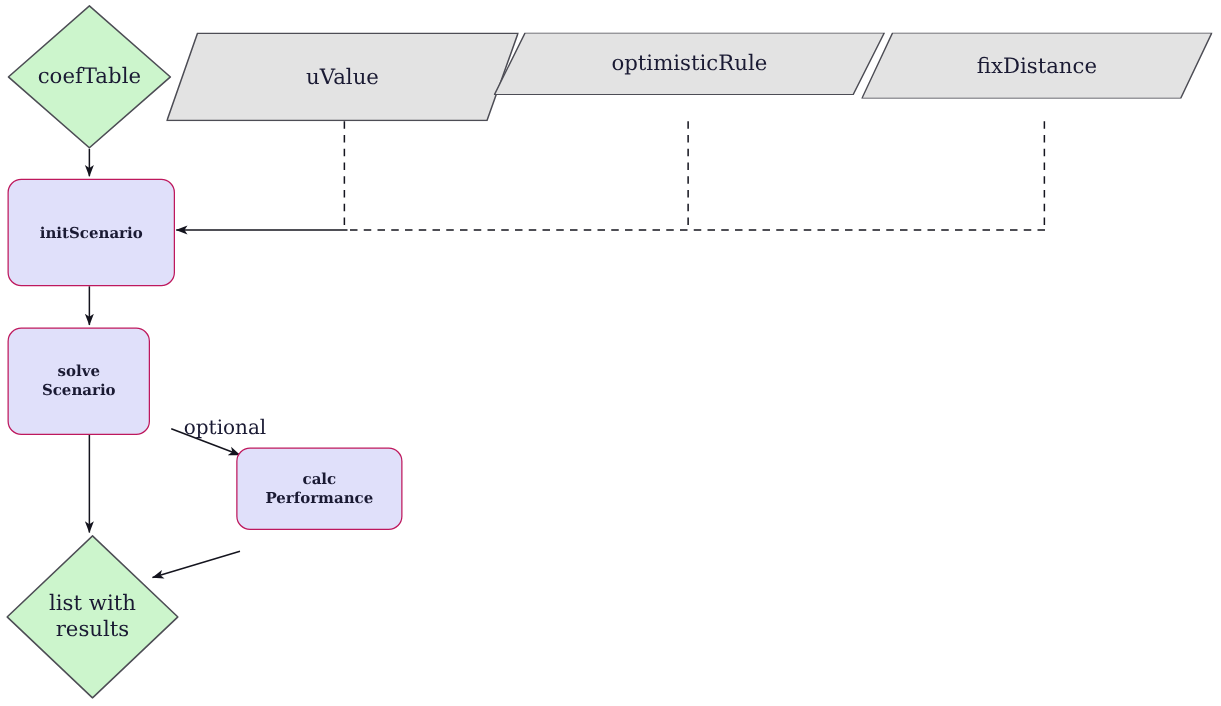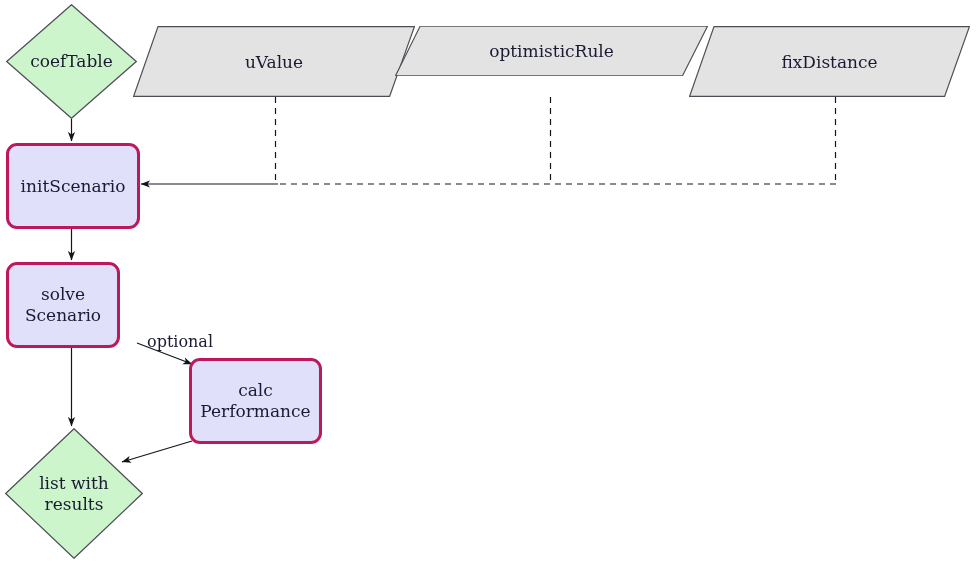--- a/index.html
+++ b/index.html
@@ -33,23 +33,24 @@
     align-items: center;
     justify-content: center;
     text-align: center;
     color: #1a1a33;
     line-height: 1.22;
     white-space: pre-line;
   }
   
   .proc {
     background: #e0e0fa;
-    border: 3px solid #be185d;
+    border: 1px solid #be185d;
     border-radius: 11px;
-    font-size: 17px;
+    font-size: 12px;
+    font-weight: bold;
   }
   
   .diamond-wrap {
     position: absolute;
   }
   .diamond-shape {
     position: absolute;
     left: 0; top: 0;
     width: 100%;
     height: 100%;
@@ -151,21 +152,21 @@
     <div class="param-label">uValue</div>
   </div>
 
   <div class="param-wrap" style="left:395px; top:26px; width:313px; height:50px;">
     <svg class="param-shape" viewBox="0 0 313 71" preserveAspectRatio="none">
       <polygon points="25,0.6 312.4,0.6 287.6,70.4 0.6,70.4" fill="#e3e3e3" stroke="#4d4d55" stroke-width="1.2"></polygon>
     </svg>
     <div class="param-label">optimisticRule</div>
   </div>
 
-  <div class="param-wrap" style="left:689px; top:26px; width:281px; height:71px;">
+  <div class="param-wrap" style="left:689px; top:26px; width:281px; height:53px;">
     <svg class="param-shape" viewBox="0 0 281 71" preserveAspectRatio="none">
       <polygon points="25,0.6 280.4,0.6 255.6,70.4 0.6,70.4" fill="#e3e3e3" stroke="#4d4d55" stroke-width="1.2"></polygon>
     </svg>
     <div class="param-label">fixDistance</div>
   </div>
 
   <div class="diamond-wrap" style="left:6px; top:4px; width:131px; height:115px;">
     <svg class="diamond-shape" viewBox="0 0 131 115" preserveAspectRatio="none">
       <polygon points="65.5,0.7 130.3,57.5 65.5,114.3 0.7,57.5" fill="#ccf5cc" stroke="#4d4d55" stroke-width="1.2"></polygon>
     </svg>
@@ -182,20 +183,20 @@
 
   <div class="node proc" style="left:6px; top:143px; width:134px; height:86px;">
     <span>initScenario</span>
   </div>
 
   <div class="node proc" style="left:6px; top:262px; width:114px; height:86px;">
     <span>solve
 Scenario</span>
   </div>
 
-  <div class="node proc" style="left:189px; top:358px; width:133px; height:86px;">
+  <div class="node proc" style="left:189px; top:358px; width:133px; height:66px;">
     <span>calc
 Performance</span>
   </div>
 
   <div class="edge-label" style="left:147px; top:332px;">optional</div>
 
 </div>
 
 </body></html>

